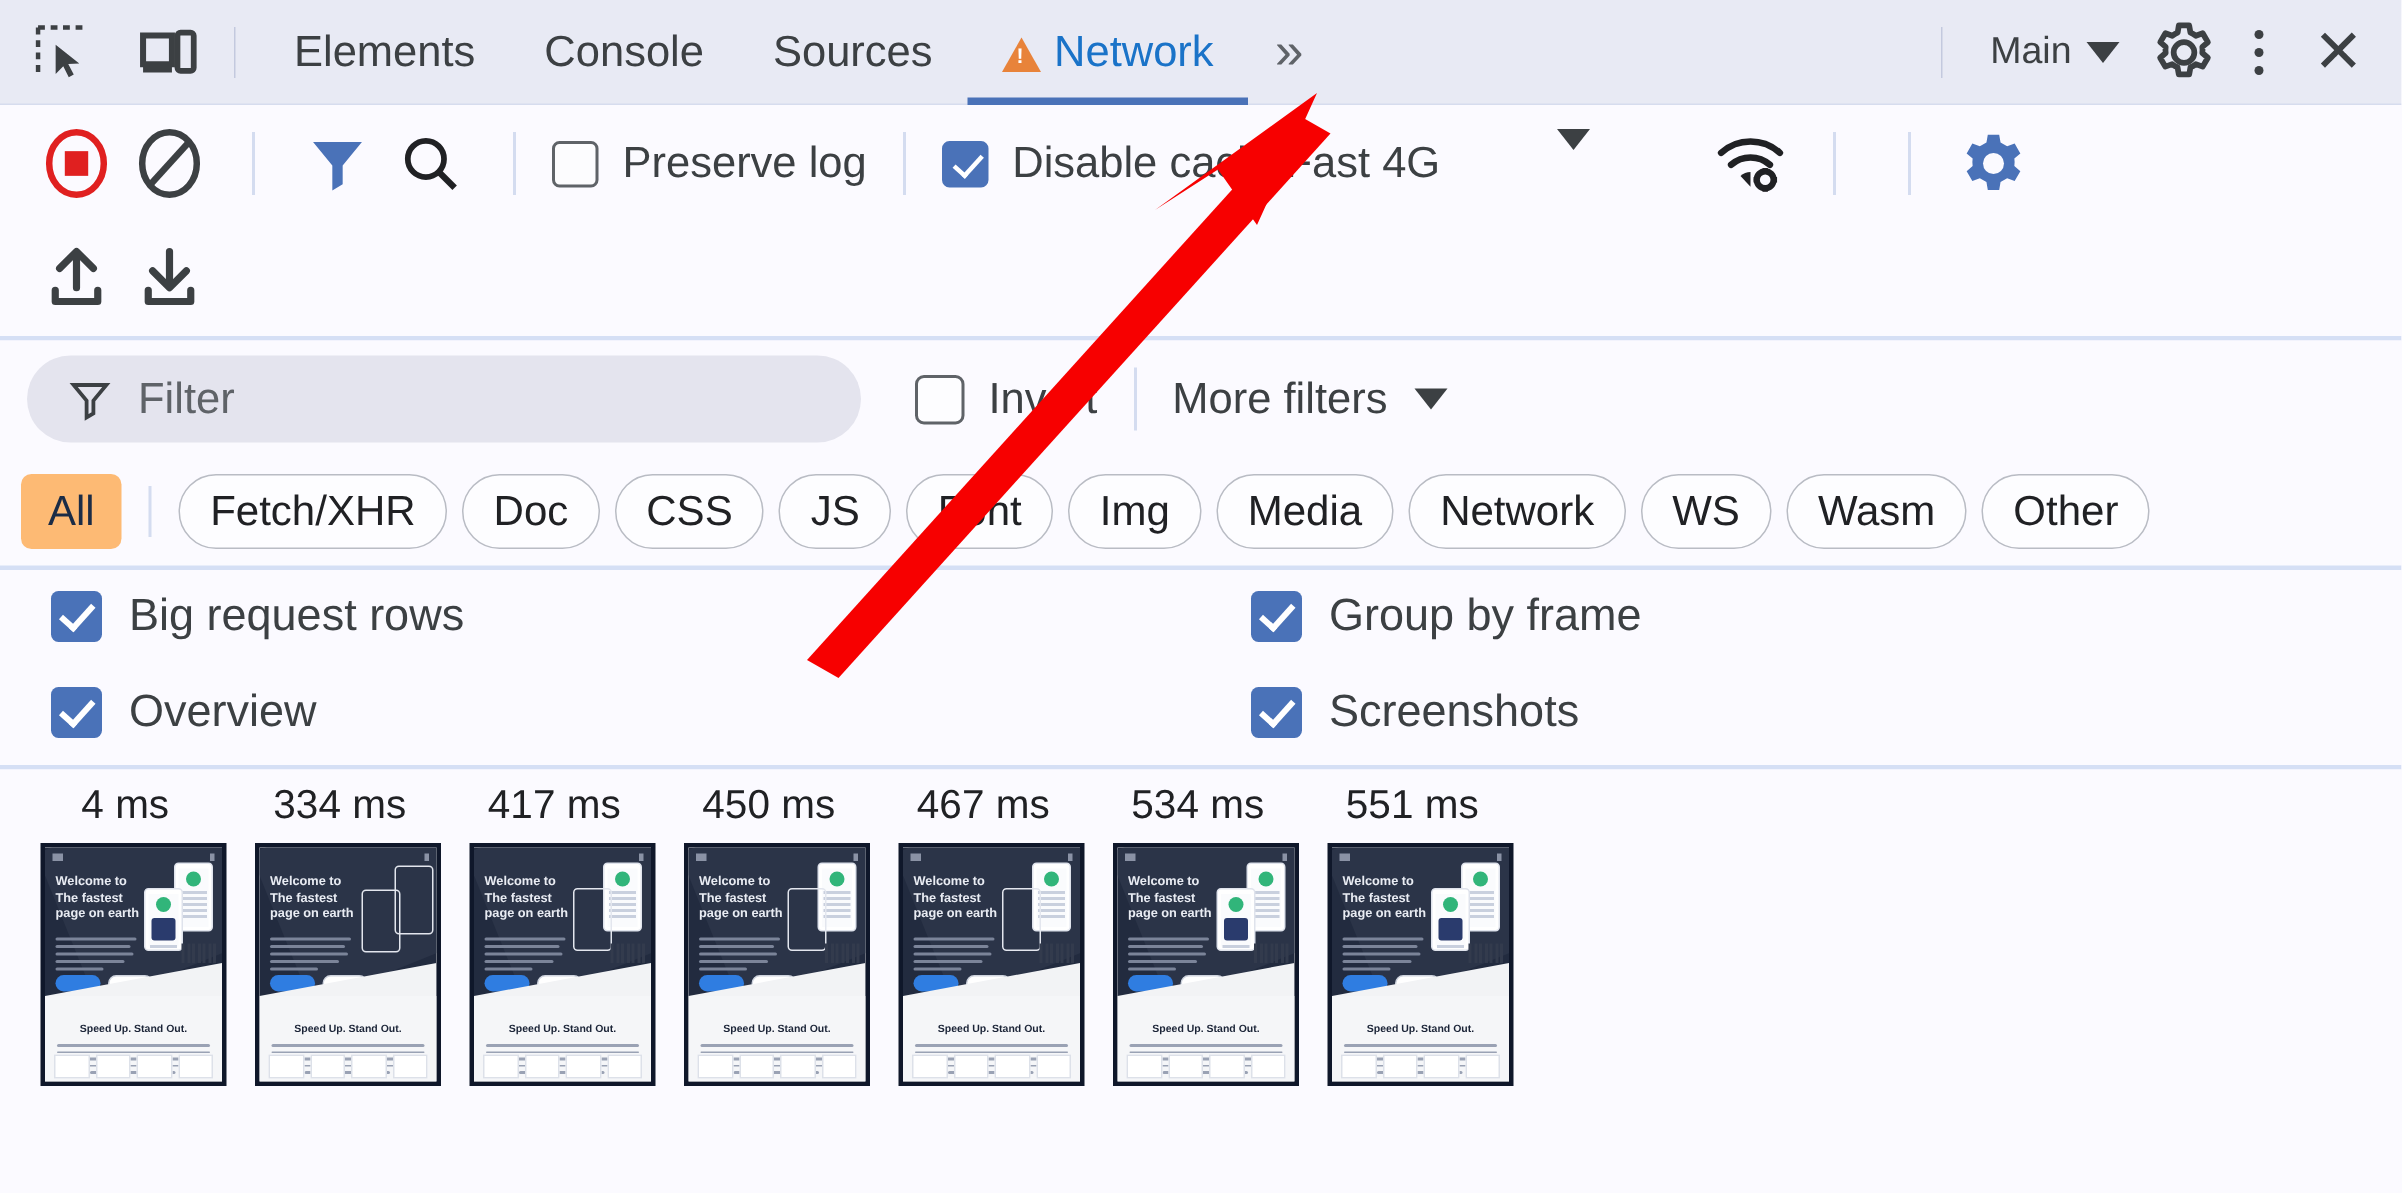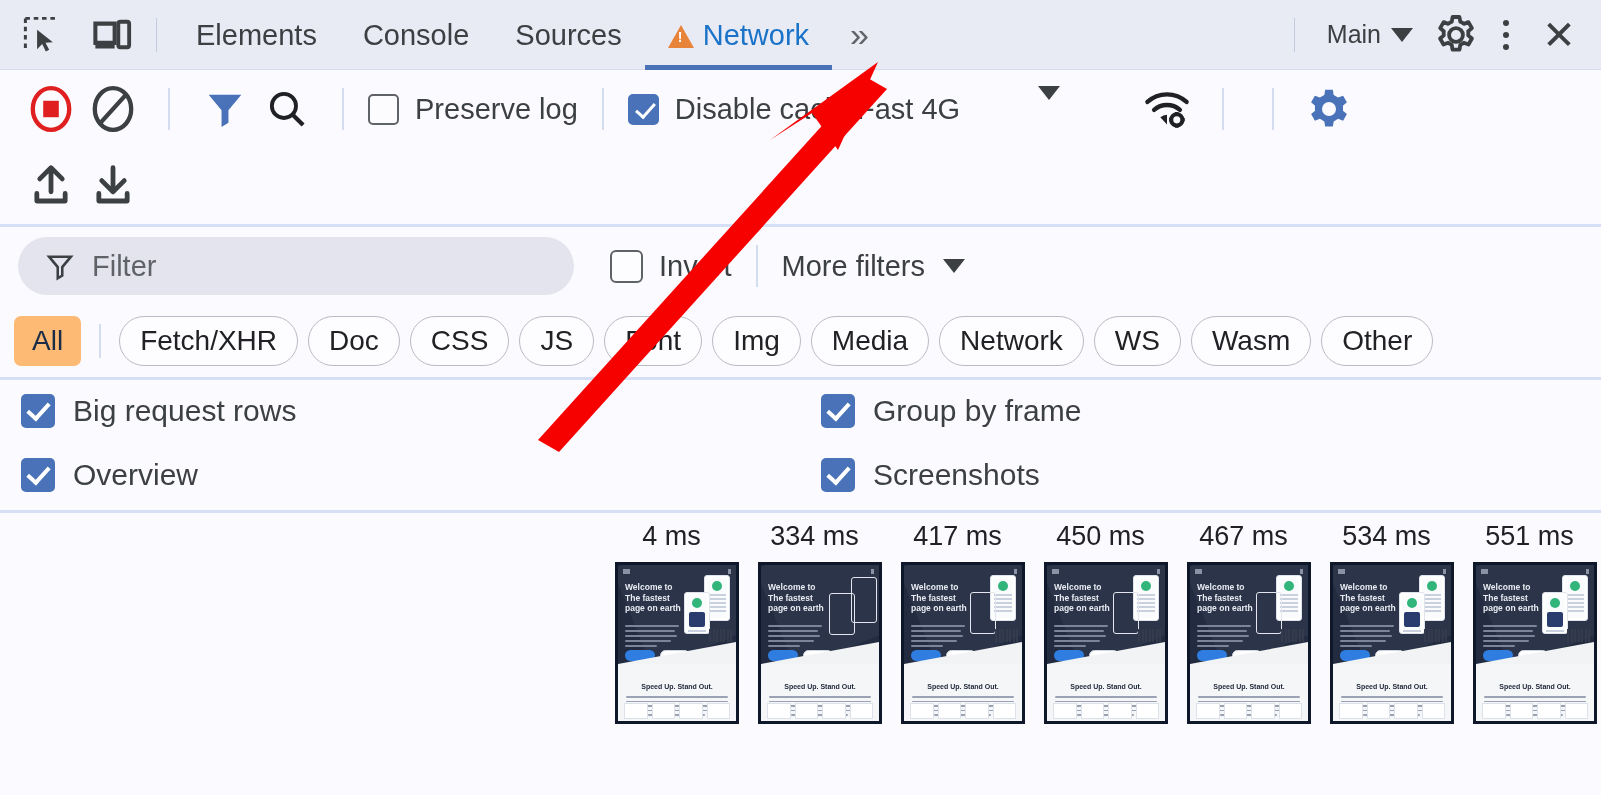--- a/index.html
+++ b/index.html
@@ -105,33 +105,33 @@
   .chip {
     height: 50px; padding: 0 20px; border-radius: 25px;
     border: 1.5px solid #b9bcc4; background: #fdfdff;
     display: flex; align-items: center; justify-content: center;
     font-size: 28px; color: #202124; cursor: pointer; white-space: nowrap;
   }
   .chip.all { border: none; background: #fdba74; color: #1b2c46; padding: 0 18px; border-radius: 7px; }
   .chip-sep { width: 2px; height: 34px; background: #d4dcf0; margin: 0 8px; flex:0 0 auto;}
 
   
-  .optsbox { background: #fbfaff; padding: 14px 0 18px 21px; }
+  .optsbox { background: #fbfaff; padding: 14px 0 18px 34px; }
   .optsgrid { display: grid; grid-template-columns: 800px auto; row-gap: 30px; }
   .opt { display: flex; align-items: center; gap: 18px; font-size: 30px; color: #3c4043; cursor: pointer; }
   .cbox-lg { width: 34px; height: 34px; border-radius: 5px; background: #4a72b8; position: relative; flex:0 0 auto;}
   .cbox-lg::after {
     content: ""; position: absolute; left: 11px; top: 4px;
     width: 9px; height: 18px; border: solid #fff;
     border-width: 0 4px 4px 0; transform: rotate(42deg);
   }
 
   
   .filmstrip { background: #fbfaff; padding-top: 8px; padding-left: 12px; }
-  .fs-row { display: flex; gap: 0; justify-content: flex-end; }
+  .fs-row { display: flex; gap: 0; }
   .fs-item { width: 143px; display: flex; flex-direction: column; align-items: center; cursor: pointer; }
   .fs-time { font-size: 27px; color: #202124; margin-bottom: 10px; }
   .fs-shot {
     width: 124px; height: 162px; background: #fff;
     border: 3px solid #0f172a; position: relative; overflow: hidden; margin-left: 11px;
   }
 
   
   .sh-hero { position: absolute; left: 0; right: 0; top: 0; height: 99px; background: #222b3f; overflow: hidden; }
   .sh-hero::before {

